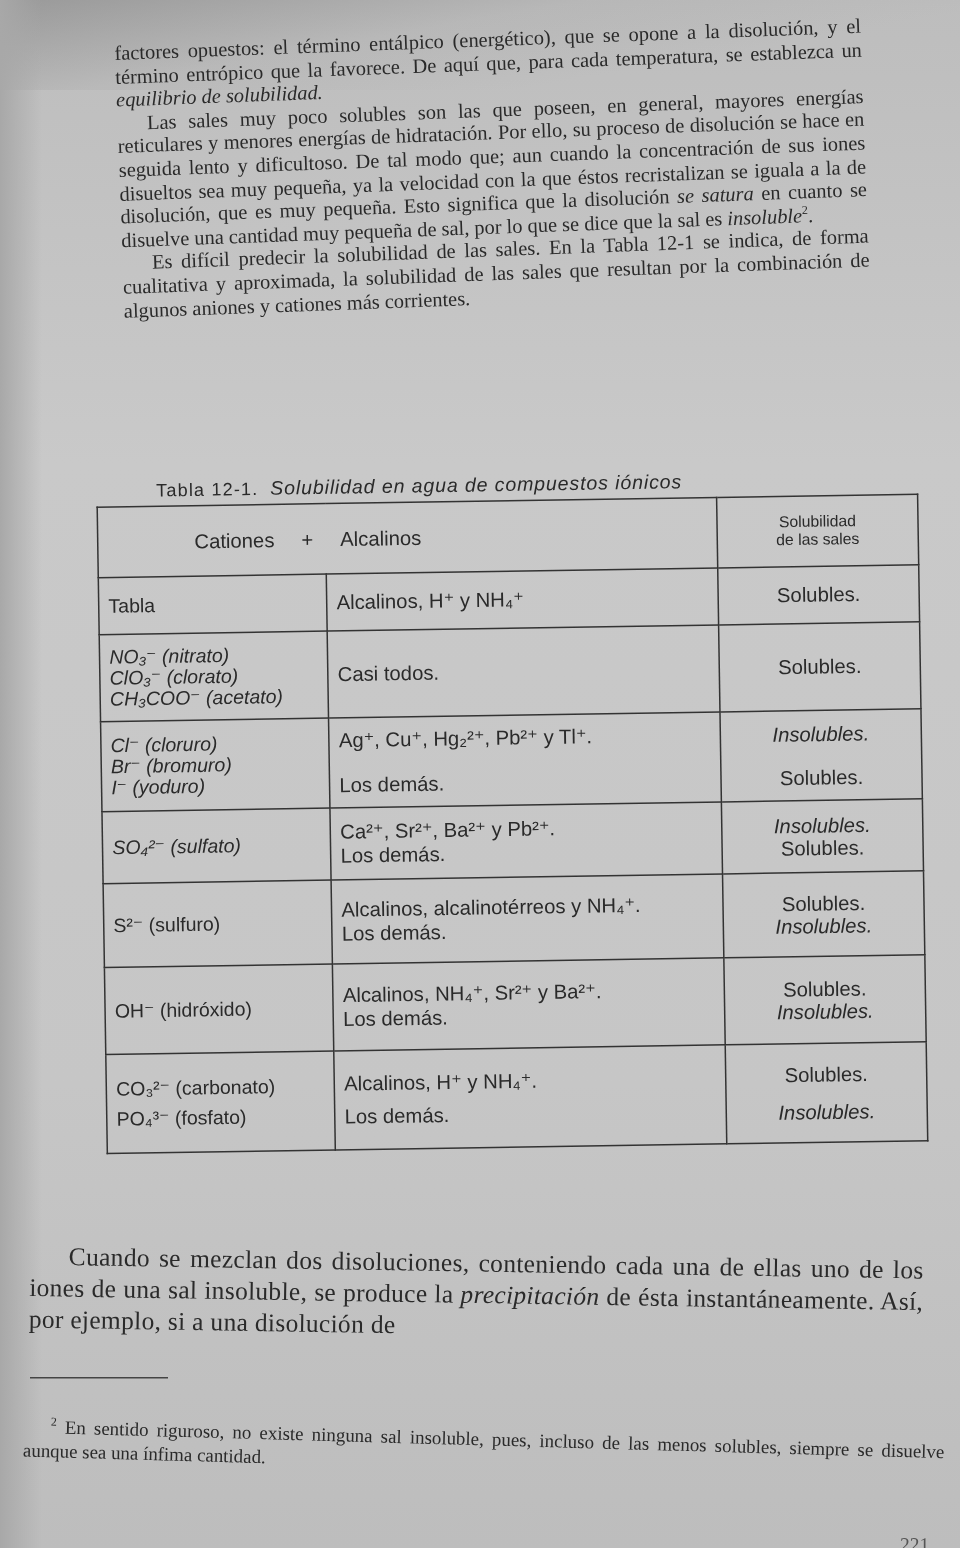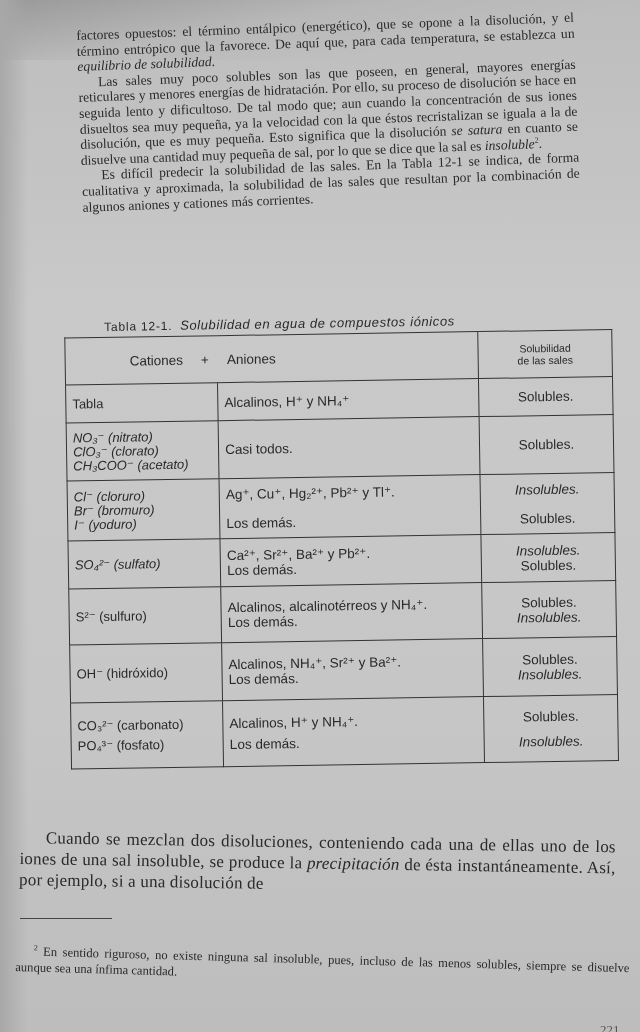--- a/index.html
+++ b/index.html
@@ -94,21 +94,21 @@
 
 <div class="table-wrap">
   <div class="caption">
     <span class="sc">Tabla 12-1.</span>
     &nbsp;<i>Solubilidad en agua de compuestos iónicos</i>
   </div>
   <table>
     <tbody>
         <tr>
       <td colspan="2" class="hdr-main">
-        <span>Cationes</span><span class="plus">+</span><span>Aniones</span>
+        <span>Cationes</span><span class="plus">+</span><span>Alcalinos</span>
       </td>
       <td class="hdr-sol">
         <span class="line">Solubilidad</span>
         <span class="line">de las sales</span>
       </td>
     </tr>
 
     <tr style="height:38px">
       <td class="col-an an-cell"><span>Tabla</span></td>
       <td class="col-cat"><span>Alcalinos, H⁺ y NH₄⁺</span></td>

